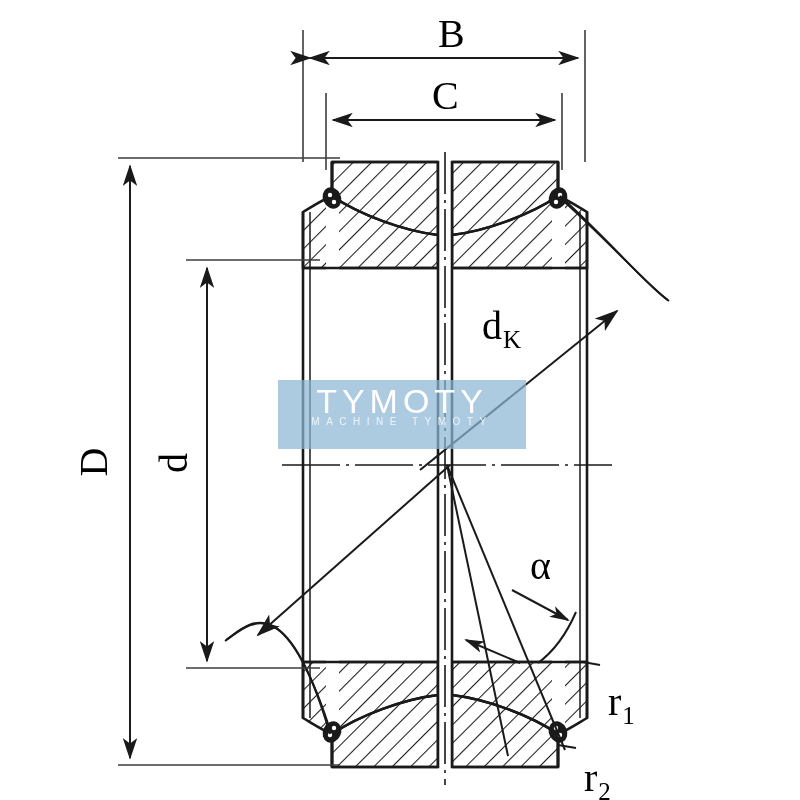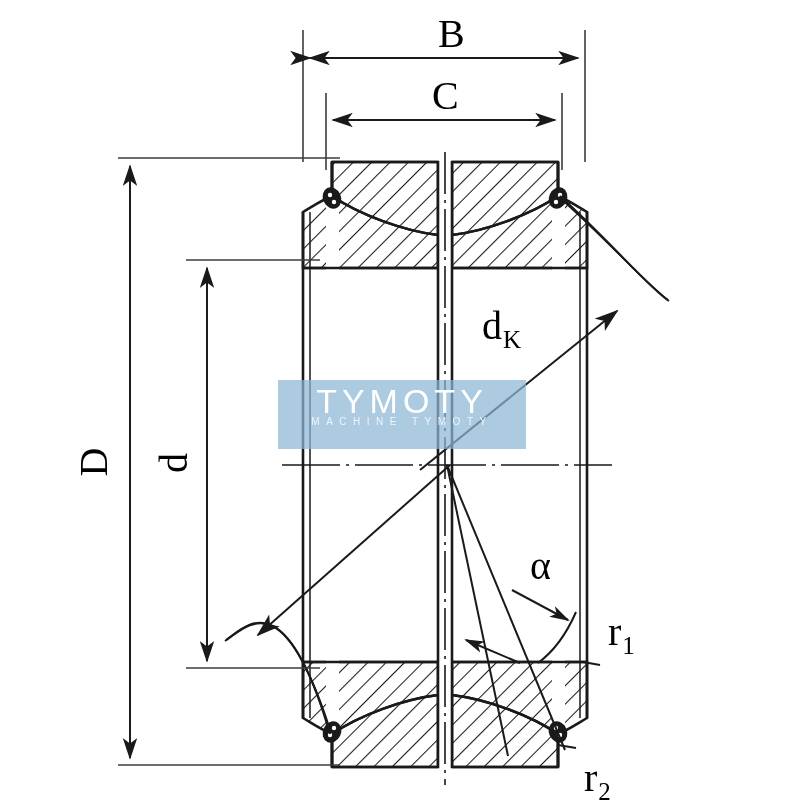--- a/index.html
+++ b/index.html
@@ -220,21 +220,21 @@
   <div class="lbl big rot" style="left:80px;top:442px;">D</div>
 
   <div class="lbl big rot" style="left:164px;top:443px;">d</div>
 
   <div class="lbl" style="left:482px;top:306px;">
     <span class="big">d</span><span class="sub" style="position:relative;top:9px;left:1px;">K</span>
   </div>
 
   <div class="lbl big" style="left:530px;top:546px;">α</div>
 
-  <div class="lbl" style="left:608px;top:612px;">
+  <div class="lbl" style="left:608px;top:682px;">
     <span class="big">r</span><span class="sub" style="position:relative;top:9px;left:1px;">1</span>
   </div>
 
   <div class="lbl" style="left:584px;top:734px;margin-top:24px;">
     <span class="big">r</span><span class="sub" style="position:relative;top:9px;left:1px;">2</span>
   </div>
 
   <div id="wm">
     <div class="wm1">TYMOTY</div>
     <div class="wm2">MACHINE TYMOTY</div>

